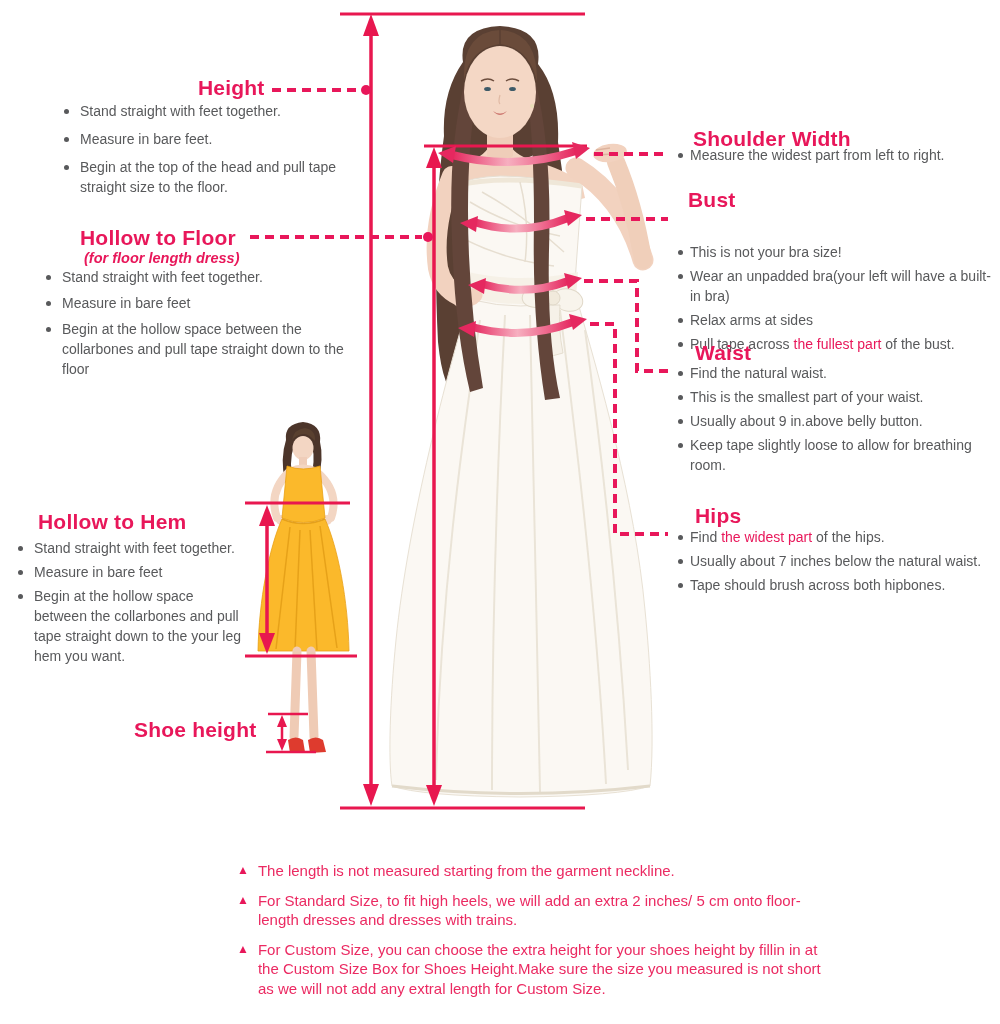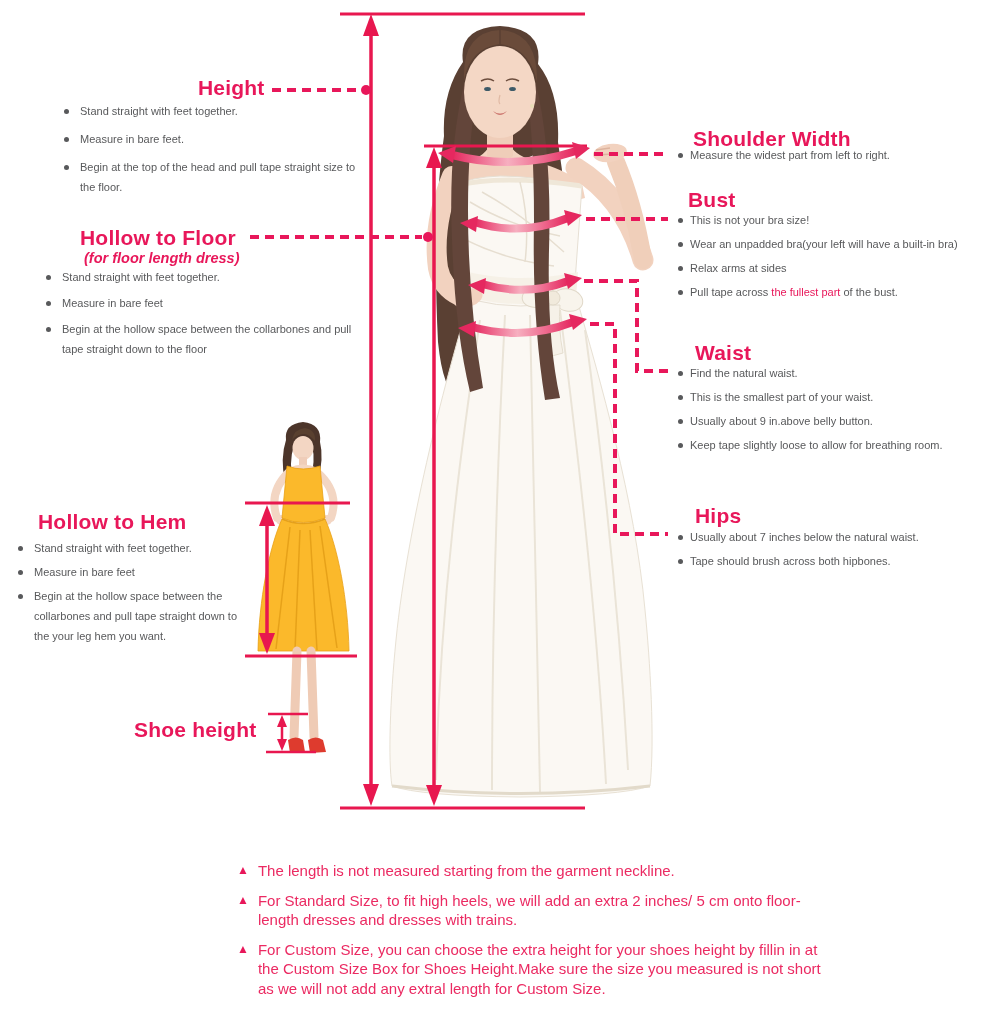--- a/index.html
+++ b/index.html
@@ -10,21 +10,21 @@
   #scene{position:absolute;left:0;top:0;}
   .sec-title{
     position:absolute;color:#E8175A;font-weight:bold;font-size:21px;
     white-space:nowrap;letter-spacing:.2px;
   }
   .sub-title{
     position:absolute;color:#E8175A;font-weight:bold;font-size:14.5px;white-space:nowrap;font-style:italic;
   }
   .blist{
     position:absolute;margin:0;padding:0;list-style:none;color:#58595B;
-    font-size:11px;line-height:20px;
+    font-size:14px;line-height:20px;
   }
   .blist li{position:relative;padding-left:18px;margin-bottom:6px;}
   .blist li::before{
     content:"";position:absolute;left:2px;top:8px;width:5px;height:5px;
     border-radius:50%;background:#58595B;
   }
   .blist.tight li{margin-bottom:4px;}
   .blist.roomy li{margin-bottom:8px;}
   .hl{color:#E8175A;}
   .notes{position:absolute;left:237px;top:861px;width:585px;}
@@ -222,36 +222,37 @@
 
 <div class="sec-title" style="left:134px;top:718px;">Shoe height</div>
 
 <div class="sec-title" style="left:693px;top:127px;">Shoulder Width</div>
 <ul class="blist tight" style="left:676px;top:145px;width:330px;">
   <li style="padding-left:14px;">Measure the widest part from left to right.</li>
 </ul>
 
 <div class="sec-title" style="left:688px;top:188px;">Bust</div>
 <ul class="blist tight" style="left:676px;top:210px;width:316px;">
-  <li style="padding-left:14px;">This is not your bra size!</li>
+  <li style="padding-left:14px;margin-top:32px;">This is not your bra size!</li>
   <li style="padding-left:14px;">Wear an unpadded bra(your left will have a built-in bra)</li>
   <li style="padding-left:14px;">Relax arms at sides</li>
   <li style="padding-left:14px;"><span>Pull tape across </span><span class="hl">the fullest part</span><span> of the bust.</span></li>
 </ul>
 
 <div class="sec-title" style="left:695px;top:341px;">Waist</div>
 <ul class="blist tight" style="left:676px;top:363px;width:316px;">
   <li style="padding-left:14px;">Find the natural waist.</li>
   <li style="padding-left:14px;">This is the smallest part of your waist.</li>
   <li style="padding-left:14px;">Usually about 9 in.above belly button.</li>
   <li style="padding-left:14px;">Keep tape slightly loose to allow for breathing room.</li>
 </ul>
 
 <div class="sec-title" style="left:695px;top:504px;">Hips</div>
 <ul class="blist tight" style="left:676px;top:527px;width:322px;">
+  <li style="padding-left:14px;"><span>Find </span><span class="hl">the widest part</span><span> of the hips.</span></li>
   <li style="padding-left:14px;">Usually about 7 inches below the natural waist.</li>
   <li style="padding-left:14px;">Tape should brush across both hipbones.</li>
 </ul>
 
 <div class="notes">
   <div class="note">
     <span class="tri">▲</span>
     <span>The length is not measured starting from the garment neckline.</span>
   </div>
   <div class="note">

